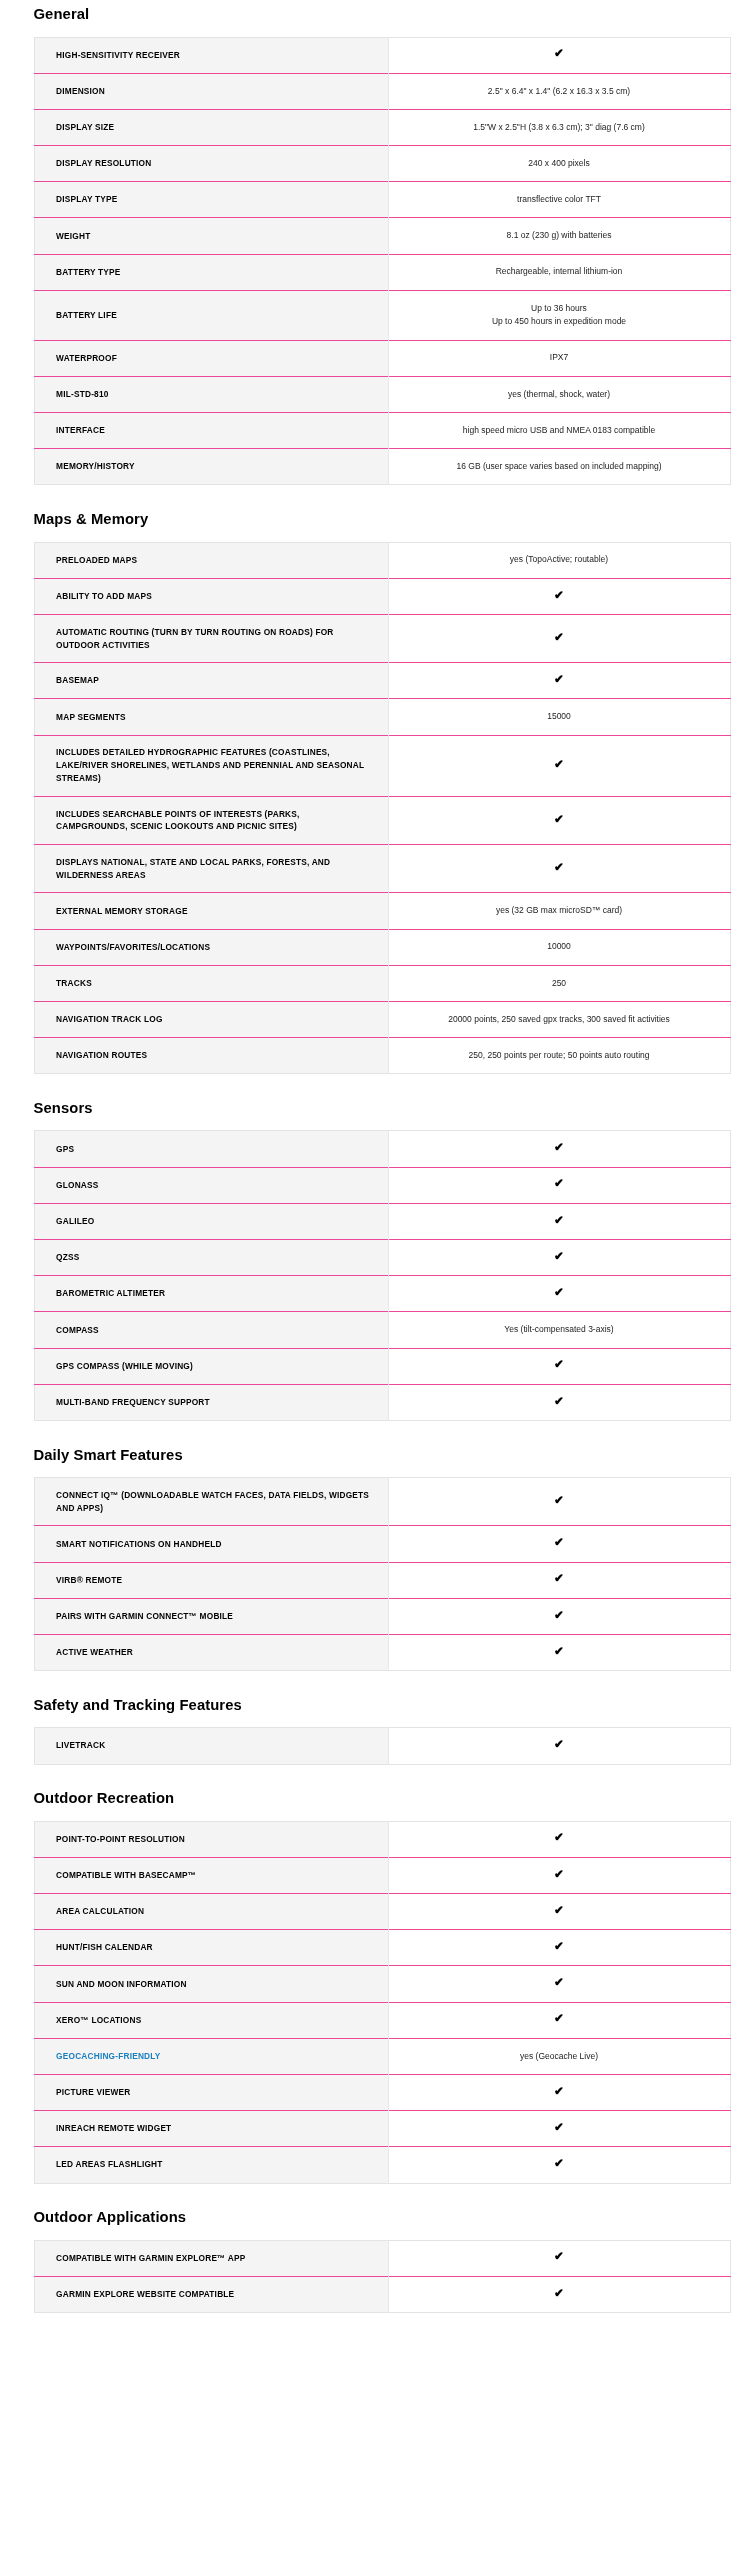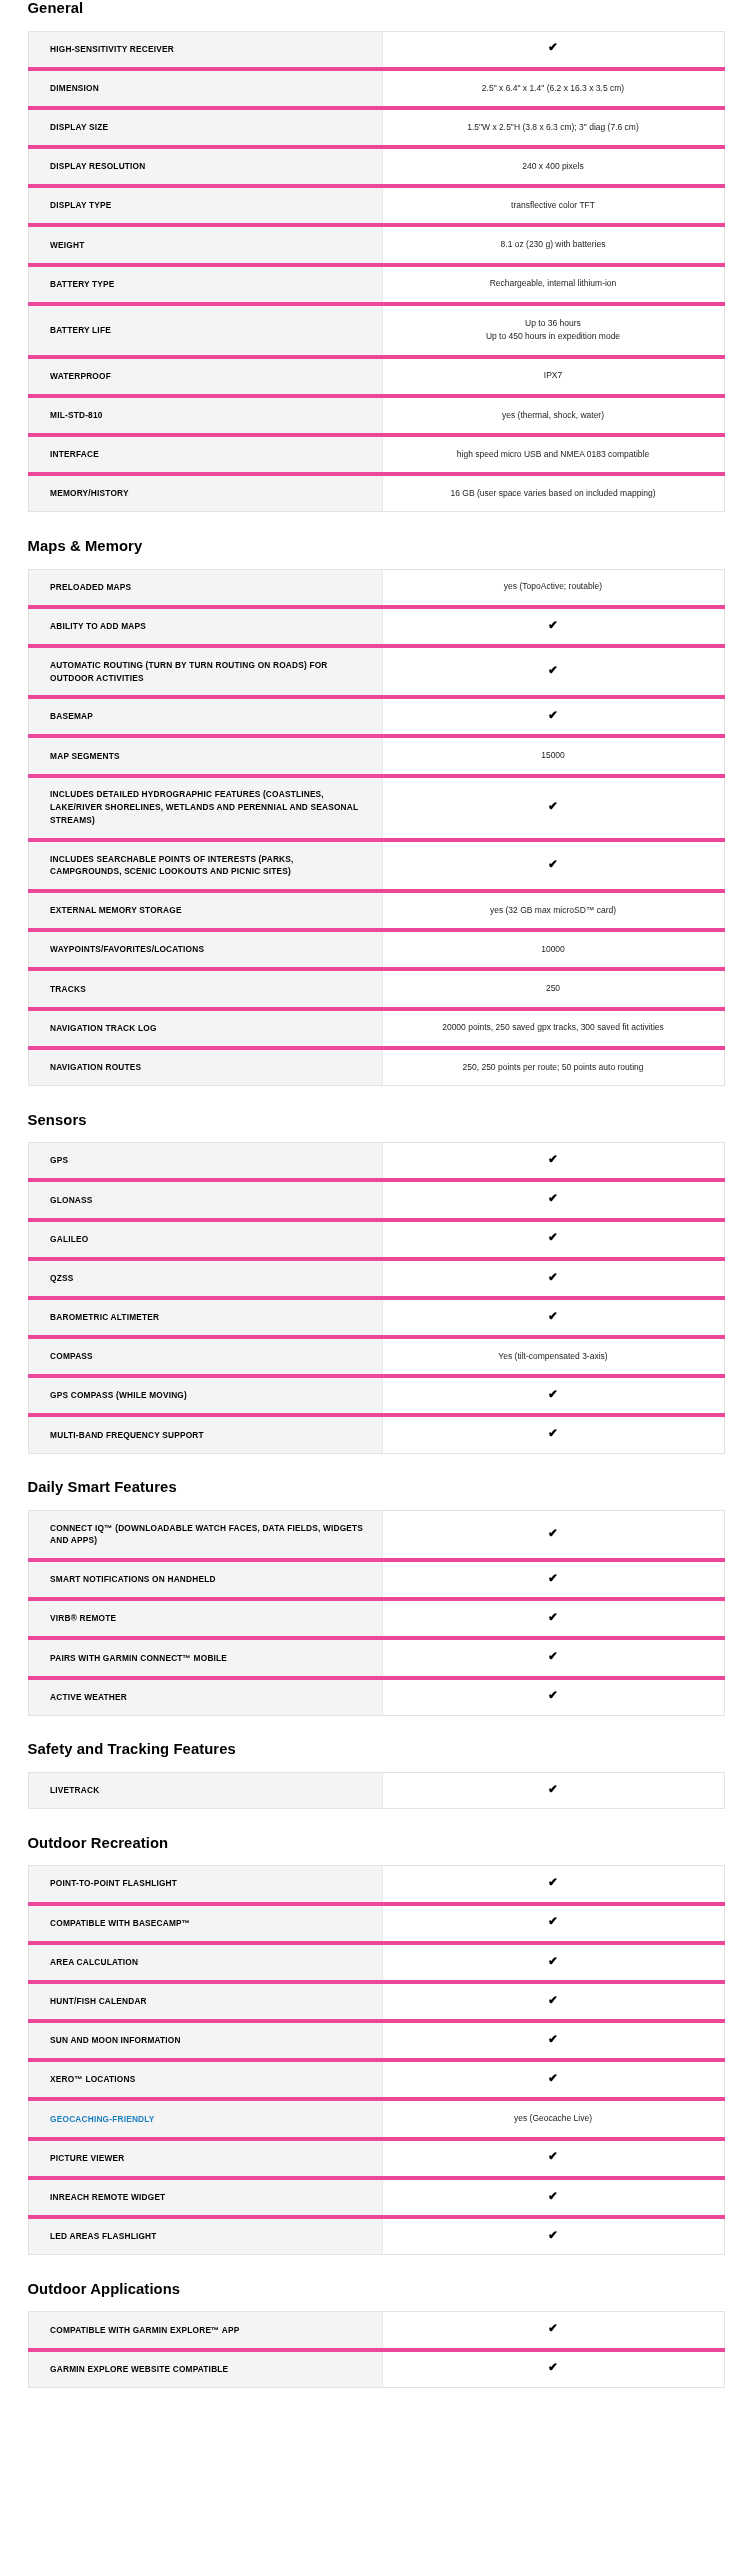--- a/index.html
+++ b/index.html
@@ -10,42 +10,42 @@
   }
   body {
     width: 751px;
     font-family: "Liberation Sans", sans-serif;
     color: #000000;
     -webkit-font-smoothing: antialiased;
   }
   .page {
     width: 662px;
     box-sizing: border-box;
-    padding: 0;
+    padding: 6px;
   }
   .section {
     margin: 0 0 25.6px 0;
   }
   .section-title {
     font-size: 14.8px;
     font-weight: 700;
     color: #000;
     letter-spacing: 0.1px;
     margin: 0 0 12.8px 27.5px;
     line-height: 1.2;
   }
   .spec-table {
     width: 696px;
     margin-left: 27.5px;
     border-collapse: collapse;
     border: 1px solid #e3e3e3;
     table-layout: fixed;
   }
   .spec-table tr {
-    border-bottom: 4px solid #ec4899;
+    border-bottom: 1px solid #ec4899;
   }
   .spec-table tr:last-child {
     border-bottom: none;
   }
   .spec-table td {
     vertical-align: middle;
     padding: 10.8px 15.7px;
     box-sizing: border-box;
   }
   td.label-cell {
@@ -194,20 +194,24 @@
           </tr>
           <tr>
             <td class="label-cell">INCLUDES DETAILED HYDROGRAPHIC FEATURES (COASTLINES, LAKE/RIVER SHORELINES, WETLANDS AND PERENNIAL AND SEASONAL STREAMS)</td>
             <td class="value-cell"><span class="check">✔</span></td>
           </tr>
           <tr>
             <td class="label-cell">INCLUDES SEARCHABLE POINTS OF INTERESTS (PARKS, CAMPGROUNDS, SCENIC LOOKOUTS AND PICNIC SITES)</td>
             <td class="value-cell"><span class="check">✔</span></td>
           </tr>
           <tr>
+            <td class="label-cell">DISPLAYS NATIONAL, STATE AND LOCAL PARKS, FORESTS, AND WILDERNESS AREAS</td>
+            <td class="value-cell"><span class="check">✔</span></td>
+          </tr>
+          <tr>
             <td class="label-cell">EXTERNAL MEMORY STORAGE</td>
             <td class="value-cell">
               <span class="value-line">yes (32 GB max microSD™ card)</span>
             </td>
           </tr>
           <tr>
             <td class="label-cell">WAYPOINTS/FAVORITES/LOCATIONS</td>
             <td class="value-cell">
               <span class="value-line">10000</span>
             </td>
@@ -310,21 +314,21 @@
             <td class="value-cell"><span class="check">✔</span></td>
           </tr>
         </tbody>
       </table>
     </div>
     <div class="section">
       <div class="section-title">Outdoor Recreation</div>
       <table class="spec-table">
         <tbody>
           <tr>
-            <td class="label-cell">POINT-TO-POINT FLASHLIGHT</td>
+            <td class="label-cell">POINT-TO-POINT RESOLUTION</td>
             <td class="value-cell"><span class="check">✔</span></td>
           </tr>
           <tr>
             <td class="label-cell">COMPATIBLE WITH BASECAMP™</td>
             <td class="value-cell"><span class="check">✔</span></td>
           </tr>
           <tr>
             <td class="label-cell">AREA CALCULATION</td>
             <td class="value-cell"><span class="check">✔</span></td>
           </tr>

